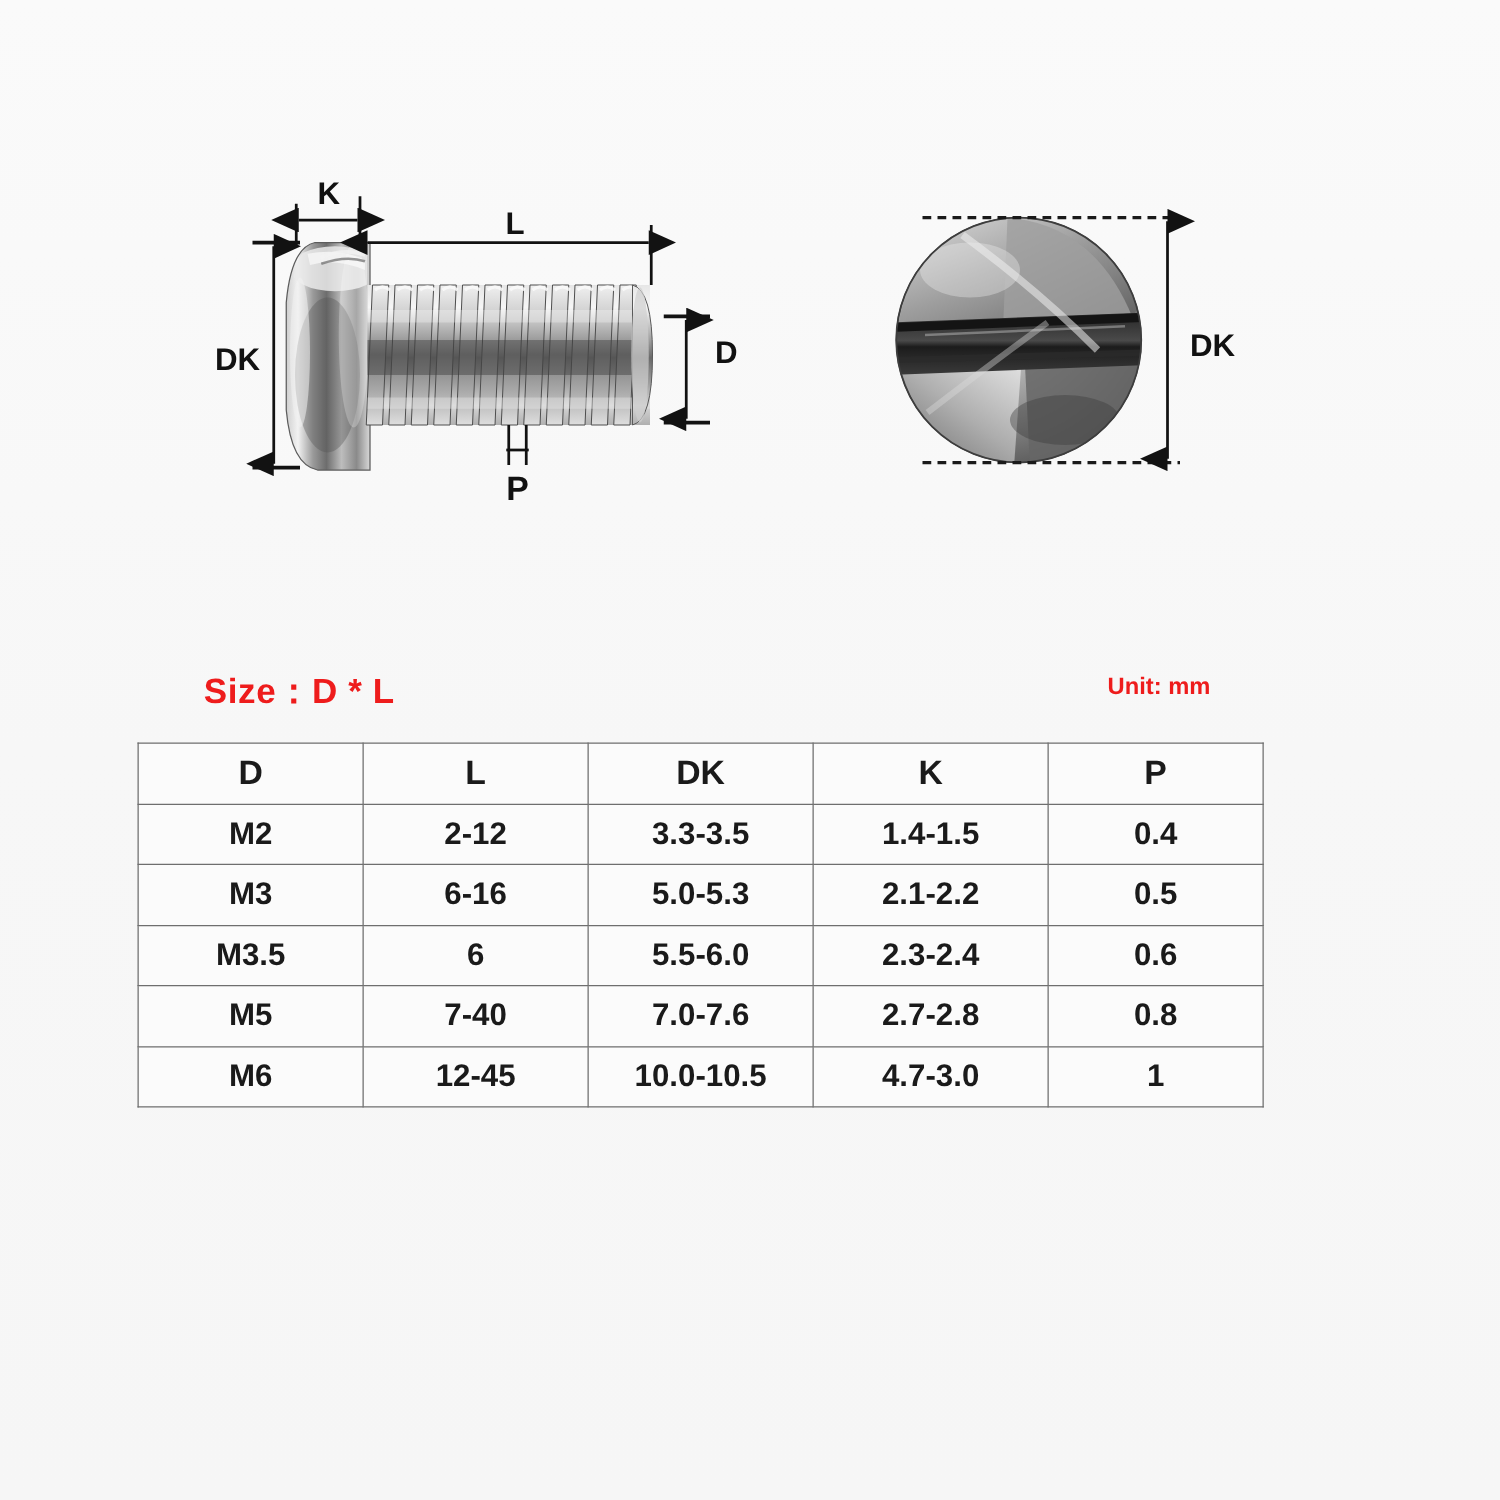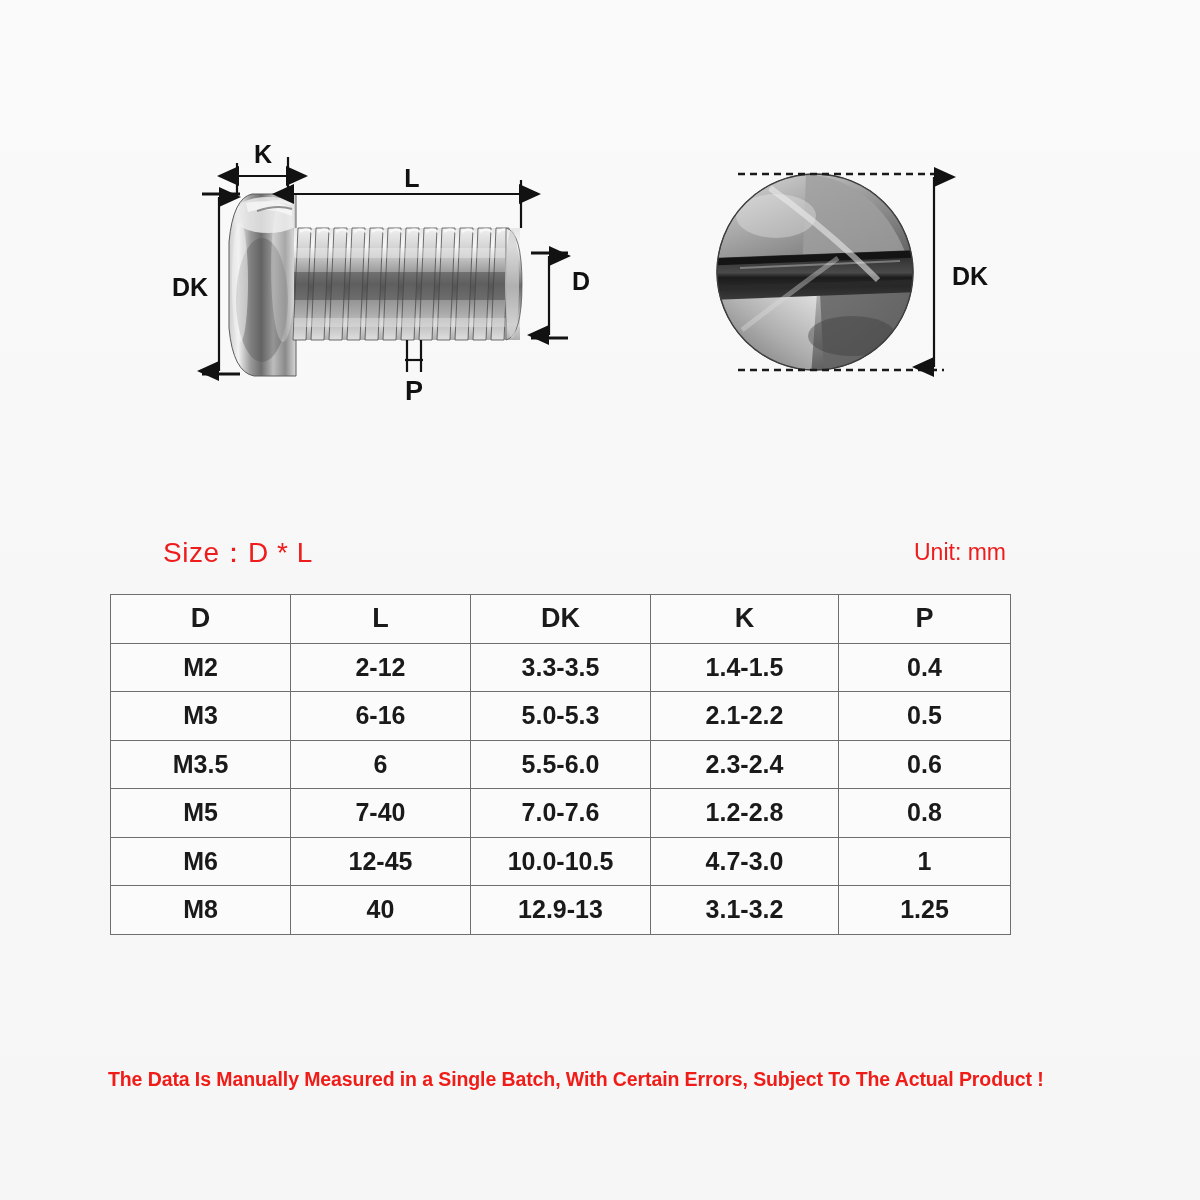--- a/index.html
+++ b/index.html
@@ -30,33 +30,33 @@
     height: 500px;
   }
   #drawing svg {
     display: block;
   }
 
   
   .red-label {
     position: absolute;
     color: #ee1c1c;
-    font-weight: normal;
+    font-weight: bold;
     white-space: pre;
   }
   #size-label {
     left: 163px;
     top: 534px;
     font-size: 28px;
     letter-spacing: 0.5px;
   }
   #unit-label {
-    left: 914px;
+    left: 886px;
     top: 539px;
-    font-size: 23px;
+    font-size: 19px;
   }
   #disclaimer {
     left: 108px;
     top: 1068px;
     font-size: 19.5px;
     color: #f01c18;
     font-weight: bold;
     letter-spacing: -0.1px;
   }
 
@@ -339,35 +339,27 @@
         <td>M3.5</td>
         <td>6</td>
         <td>5.5-6.0</td>
         <td>2.3-2.4</td>
         <td>0.6</td>
       </tr>
       <tr>
         <td>M5</td>
         <td>7-40</td>
         <td>7.0-7.6</td>
-        <td>1.2-2.8</td>
+        <td>2.7-2.8</td>
         <td>0.8</td>
       </tr>
       <tr>
         <td>M6</td>
         <td>12-45</td>
         <td>10.0-10.5</td>
         <td>4.7-3.0</td>
         <td>1</td>
       </tr>
-      <tr>
-        <td>M8</td>
-        <td>40</td>
-        <td>12.9-13</td>
-        <td>3.1-3.2</td>
-        <td>1.25</td>
-      </tr>
     </tbody>
   </table>
 
-  <div class="red-label" id="disclaimer">The Data Is Manually Measured in a Single Batch, With Certain Errors, Subject To The Actual Product !</div>
 
 </div>
 
 </body></html>

